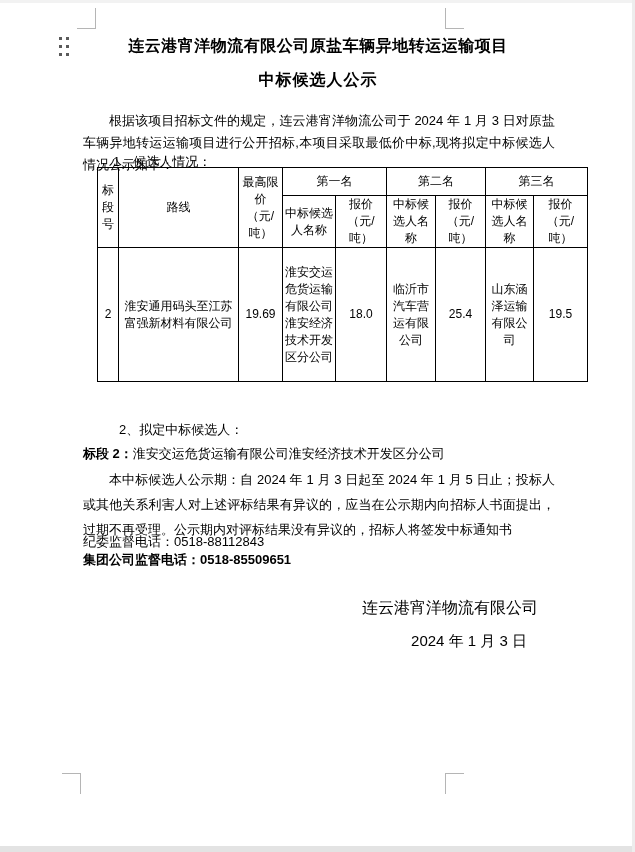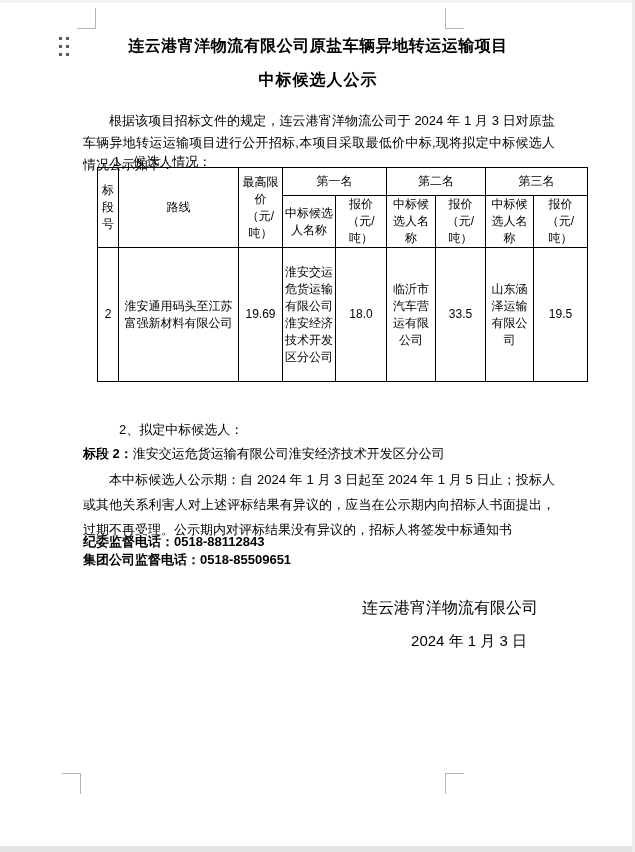--- a/index.html
+++ b/index.html
@@ -31,21 +31,21 @@
   .abs { position:absolute; }
   .doc-title { left:83px; top:36px; width:470px; text-align:center; font-size:16px; font-weight:bold; letter-spacing:0.5px; }
   .doc-subtitle { left:83px; top:70px; width:470px; text-align:center; font-size:16px; font-weight:bold; letter-spacing:1px; }
   .intro { left:83px; top:110px; width:472px; font-size:13px; line-height:22px; text-indent:2em; text-align:justify; }
   .sec1 { left:113px; top:153px; font-size:13px; }
   .remark { left:97px; top:397px; font-size:13px; }
   .sec2 { left:119px; top:421px; font-size:13px; }
   .award { left:83px; top:445px; font-size:13px; }
   .award b { font-weight:bold; }
   .notice { left:83px; top:467px; width:472px; font-size:13px; line-height:25px; text-indent:2em; text-align:justify; }
-  .phone1 { left:83px; top:533px; font-size:13px; font-weight:bold; }
+  .phone1 { left:83px; top:533px; font-size:13px; font-weight:normal; }
   .phone2 { left:83px; top:551px; font-size:13px; font-weight:bold; }
   .sig-company { left:83px; top:598px; width:455px; text-align:right; font-size:16px; }
   .sig-date { left:83px; top:632px; width:444px; text-align:right; font-size:15px; }
 
   table.cand {
     position:absolute; left:97px; top:167px;
     border-collapse:collapse; table-layout:fixed;
     font-size:12px; line-height:17px;padding-left:34px;
   }
   table.cand td {
@@ -114,21 +114,21 @@
       <td>中标候选人名称</td>
       <td>报价（元/吨）</td>
     </tr>
     <tr class="brow">
       <td>2</td>
       <td class="route">淮安通用码头至江苏富强新材料有限公司</td>
       <td>19.69</td>
       <td>淮安交运危货运输有限公司淮安经济技术开发区分公司</td>
       <td>18.0</td>
       <td>临沂市汽车营运有限公司</td>
-      <td>33.5</td>
+      <td>25.4</td>
       <td>山东涵泽运输有限公司</td>
       <td>19.5</td>
     </tr>
   </tbody>
     </table>
 
   <div class="abs sec2">2、拟定中标候选人：</div>
 
   <div class="abs award">
     <b>标段 2：</b><span>淮安交运危货运输有限公司淮安经济技术开发区分公司</span>

